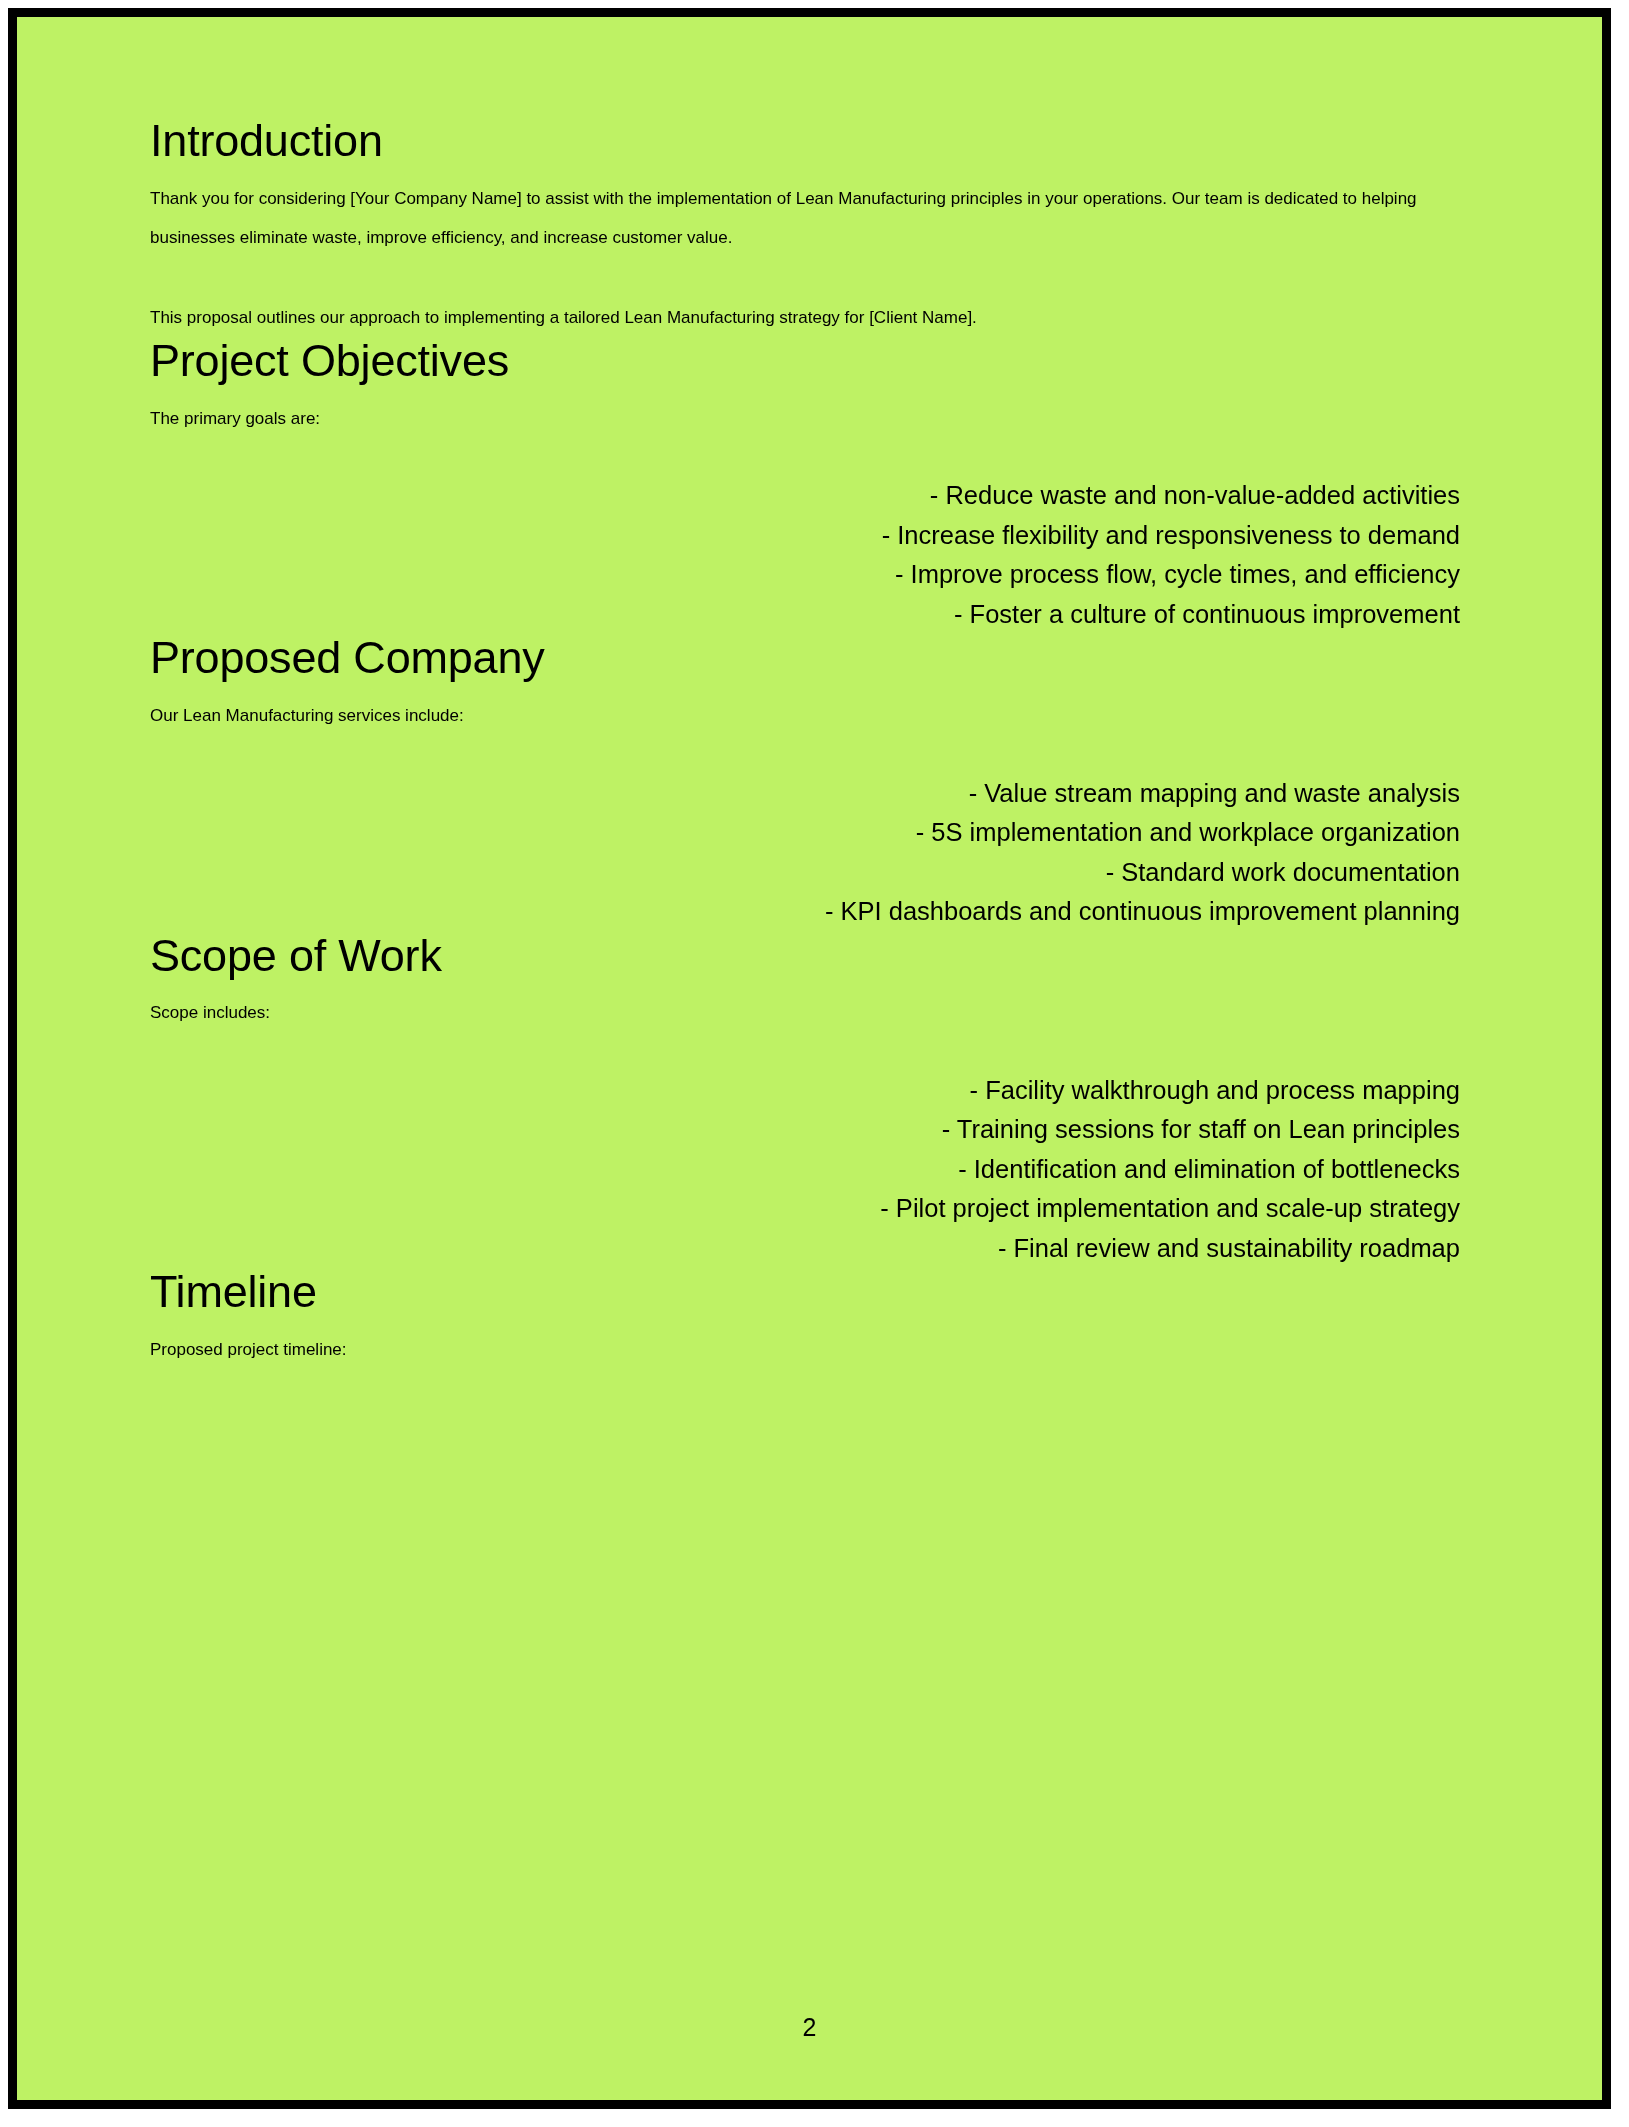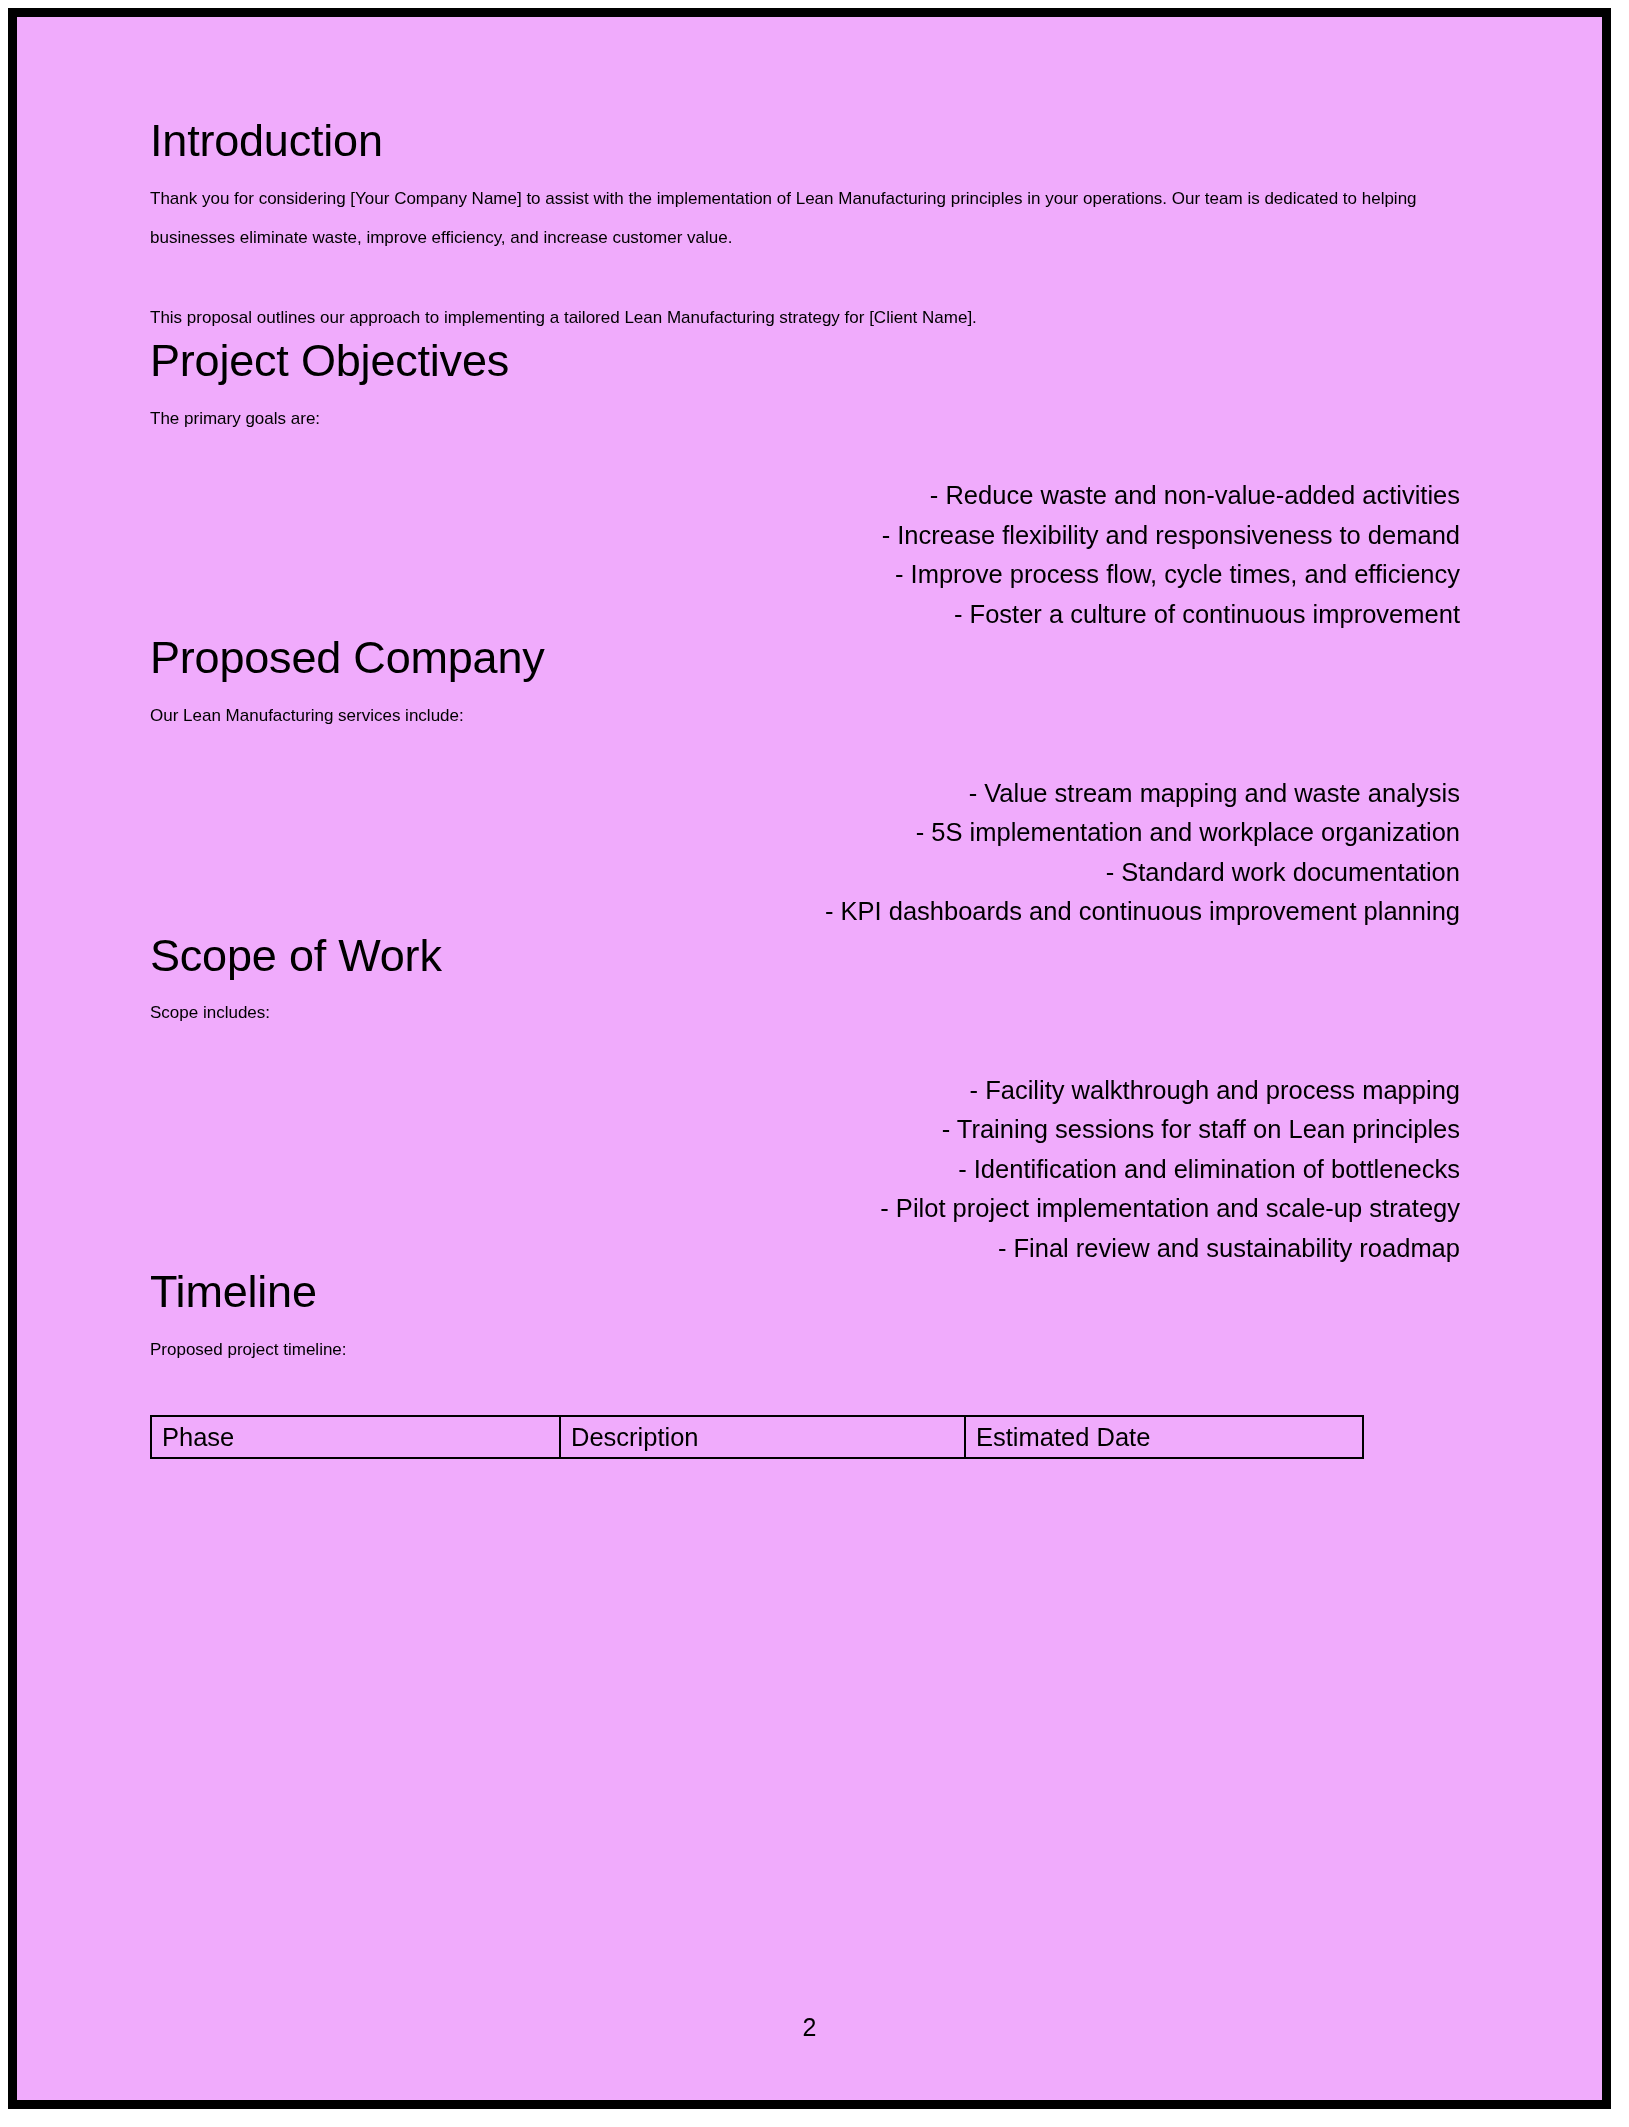--- a/index.html
+++ b/index.html
@@ -24,21 +24,21 @@
     border: 9px solid #000000;
     box-sizing: border-box;
     background: #ffffff;
   }
   #sheet {
     position: absolute;
     left: 0;
     top: 0;
     right: 0;
     bottom: 0;
-    background: #f0abfc;
+    background: #bef264;
     overflow: hidden;
     text-decoration: underline;
   }
   #content {
     position: absolute;
     left: 133px;
     top: 100px;
     width: 1310px;
   }
 
@@ -154,32 +154,18 @@
         <li>- Facility walkthrough and process mapping</li>
         <li>- Training sessions for staff on Lean principles</li>
         <li>- Identification and elimination of bottlenecks</li>
         <li>- Pilot project implementation and scale-up strategy</li>
         <li>- Final review and sustainability roadmap</li>
       </ul>
 
       <h1 class="section-title gap-before-title">Timeline</h1>
       <p class="body-text lede">Proposed project timeline:</p>
 
-      <table class="timeline-table">
-        <colgroup>
-          <col class="c-phase">
-          <col class="c-desc">
-          <col class="c-date">
-        </colgroup>
-        <thead>
-          <tr>
-            <th>Phase</th>
-            <th>Description</th>
-            <th>Estimated Date</th>
-          </tr>
-        </thead>
-      </table>
 
     </div>
 
     <div id="page-number">2</div>
   </div>
 </div>
 
 </body></html>

